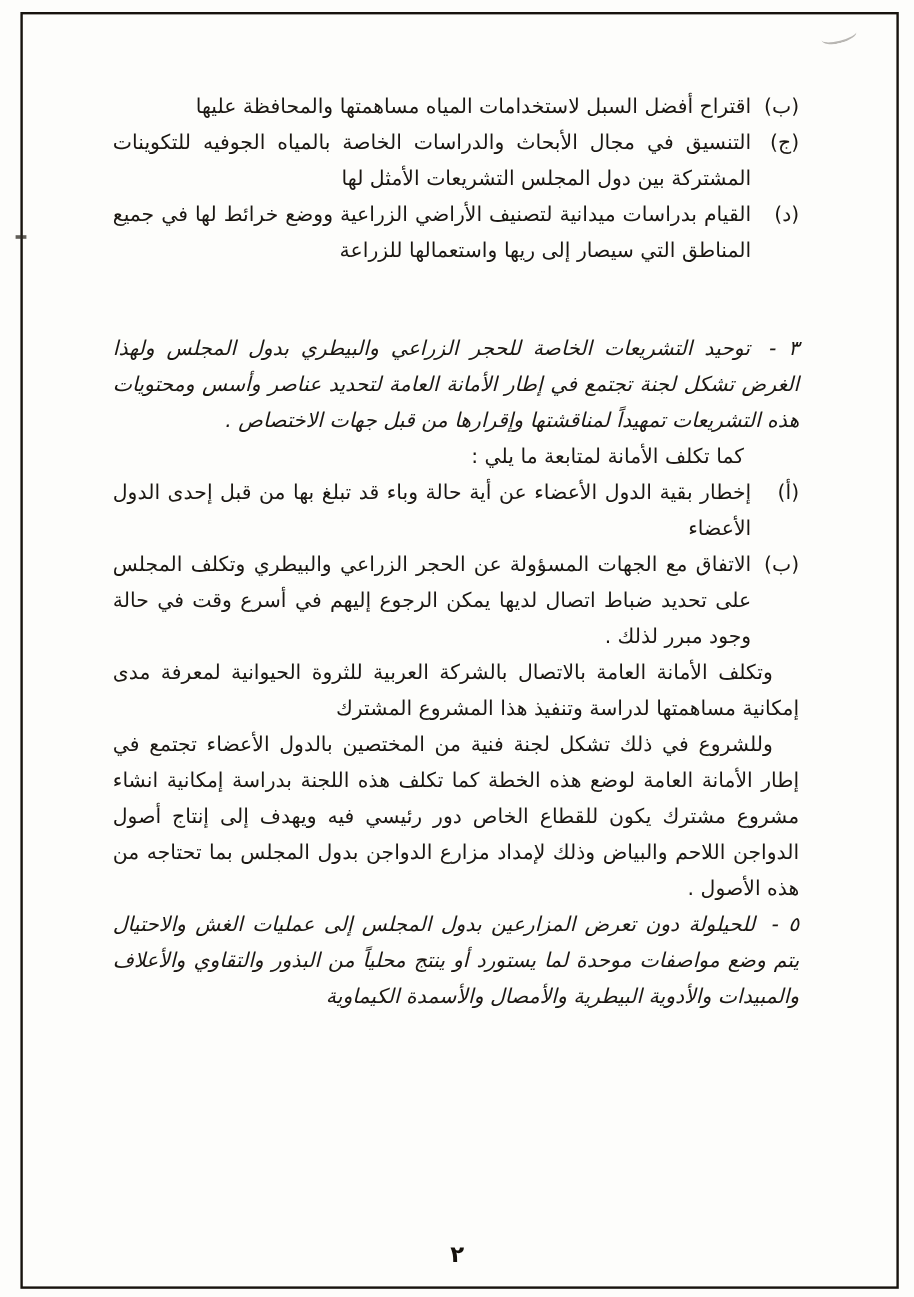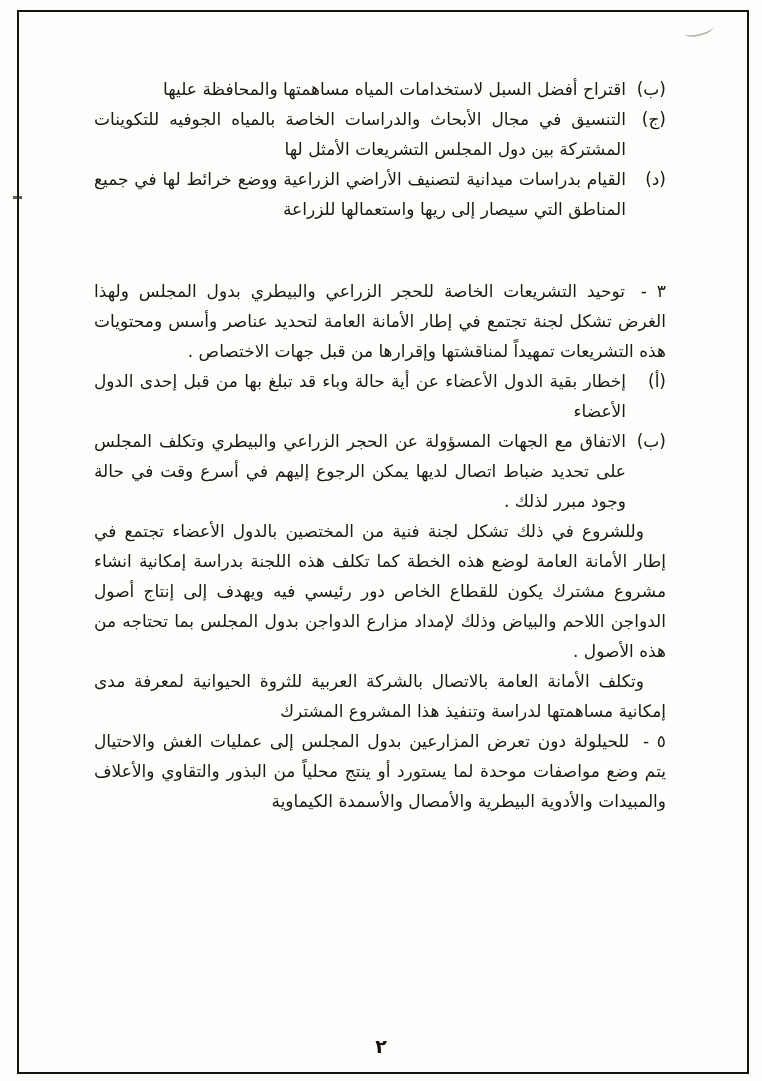--- a/index.html
+++ b/index.html
@@ -51,21 +51,21 @@
   }
   .block { margin: 0; }
   .gap-before { margin-top: 52px; }
 
   
   .sub-item { display: flex; }
   .sub-item .marker { flex: 0 0 40px; }
   .sub-item .sub-text { flex: 1; text-align: justify; }
 
   
-  .num-para { text-align: justify; }
+  .num-para { text-align: justify; font-style: italic; }
   .num-marker { margin-left: 6px; white-space: nowrap; }
 
   .lead-in { text-indent: 46px; }
   .follow-para { text-indent: 22px; text-align: justify; }
 
   .page-number {
     position: absolute;
     bottom: 24px; left: 0; right: 0;
     text-align: center;
     font-size: 19px;
@@ -97,33 +97,34 @@
         <span class="marker">(د)</span>
         <div class="sub-text">القيام بدراسات ميدانية لتصنيف الأراضي الزراعية ووضع خرائط لها في جميع المناطق التي سيصار إلى ريها واستعمالها للزراعة</div>
       </div>
     </section>
 
     <section class="block gap-before">
       <p class="num-para">
         <span class="num-marker">٣ -</span>
         <span>توحيد التشريعات الخاصة للحجر الزراعي والبيطري بدول المجلس ولهذا الغرض تشكل لجنة تجتمع في إطار الأمانة العامة لتحديد عناصر وأسس ومحتويات هذه التشريعات تمهيداً لمناقشتها وإقرارها من قبل جهات الاختصاص .</span>
       </p>
+      <p class="lead-in">كما تكلف الأمانة لمتابعة ما يلي :</p>
       <div class="sub-item">
         <span class="marker">(أ)</span>
         <div class="sub-text">إخطار بقية الدول الأعضاء عن أية حالة وباء قد تبلغ بها من قبل إحدى الدول الأعضاء</div>
       </div>
       <div class="sub-item">
         <span class="marker">(ب)</span>
         <div class="sub-text">الاتفاق مع الجهات المسؤولة عن الحجر الزراعي والبيطري وتكلف المجلس على تحديد ضباط اتصال لديها يمكن الرجوع إليهم في أسرع وقت في حالة وجود مبرر لذلك .</div>
       </div>
     </section>
 
     <section class="block">
+      <p class="follow-para">وتكلف الأمانة العامة بالاتصال بالشركة العربية للثروة الحيوانية لمعرفة مدى إمكانية مساهمتها لدراسة وتنفيذ هذا المشروع المشترك</p>
       <p class="follow-para">وللشروع في ذلك تشكل لجنة فنية من المختصين بالدول الأعضاء تجتمع في إطار الأمانة العامة لوضع هذه الخطة كما تكلف هذه اللجنة بدراسة إمكانية انشاء مشروع مشترك يكون للقطاع الخاص دور رئيسي فيه ويهدف إلى إنتاج أصول الدواجن اللاحم والبياض وذلك لإمداد مزارع الدواجن بدول المجلس بما تحتاجه من هذه الأصول .</p>
-      <p class="follow-para">وتكلف الأمانة العامة بالاتصال بالشركة العربية للثروة الحيوانية لمعرفة مدى إمكانية مساهمتها لدراسة وتنفيذ هذا المشروع المشترك</p>
     </section>
 
     <section class="block">
       <p class="num-para">
         <span class="num-marker">٥ -</span>
         <span>للحيلولة دون تعرض المزارعين بدول المجلس إلى عمليات الغش والاحتيال يتم وضع مواصفات موحدة لما يستورد أو ينتج محلياً من البذور والتقاوي والأعلاف والمبيدات والأدوية البيطرية والأمصال والأسمدة الكيماوية</span>
       </p>
     </section>
 
   </main>

